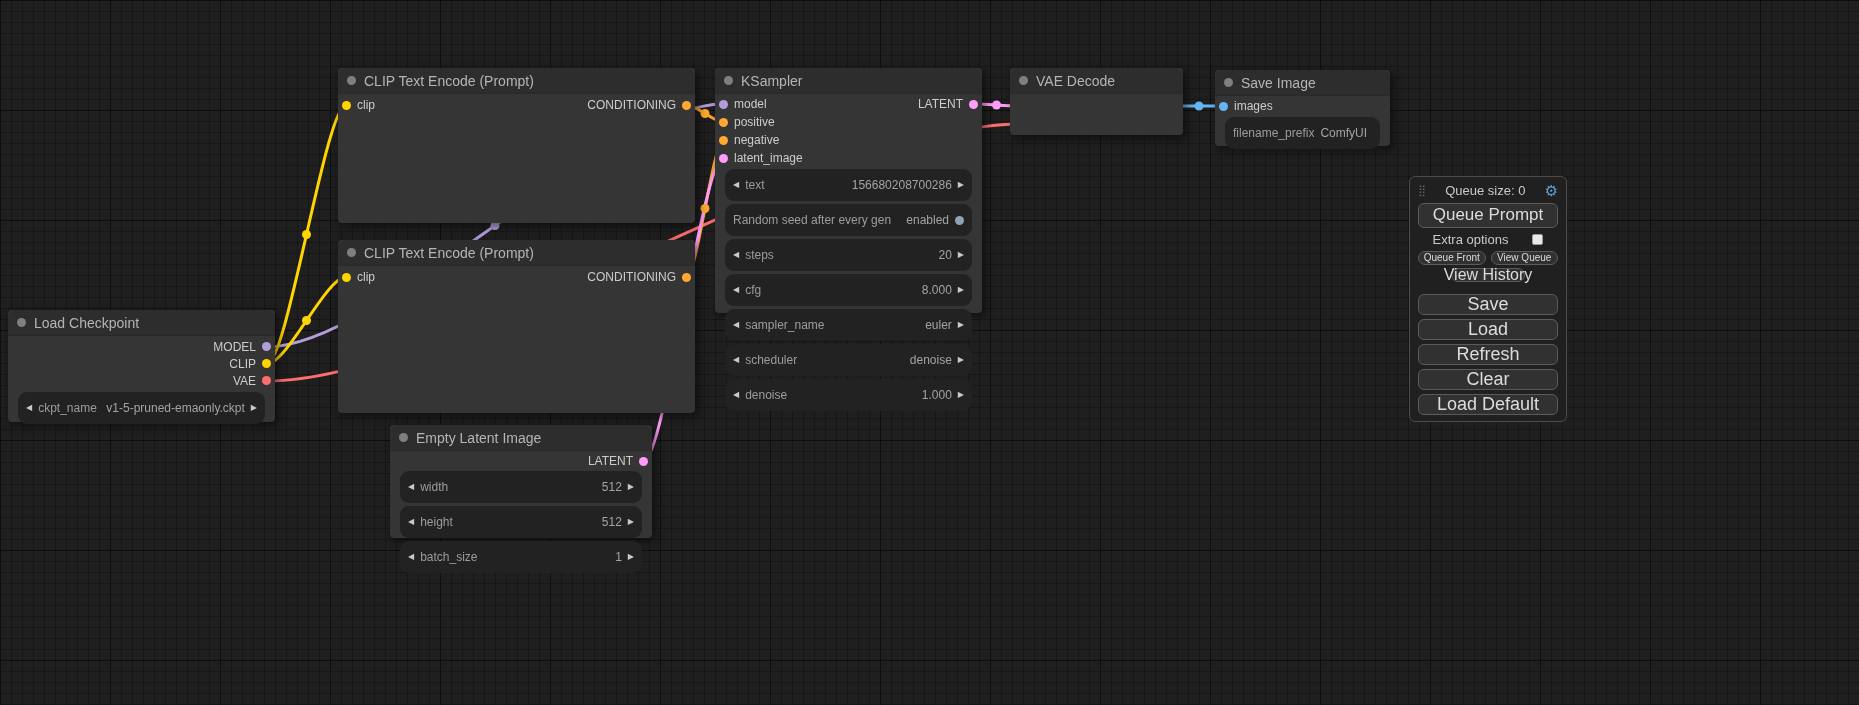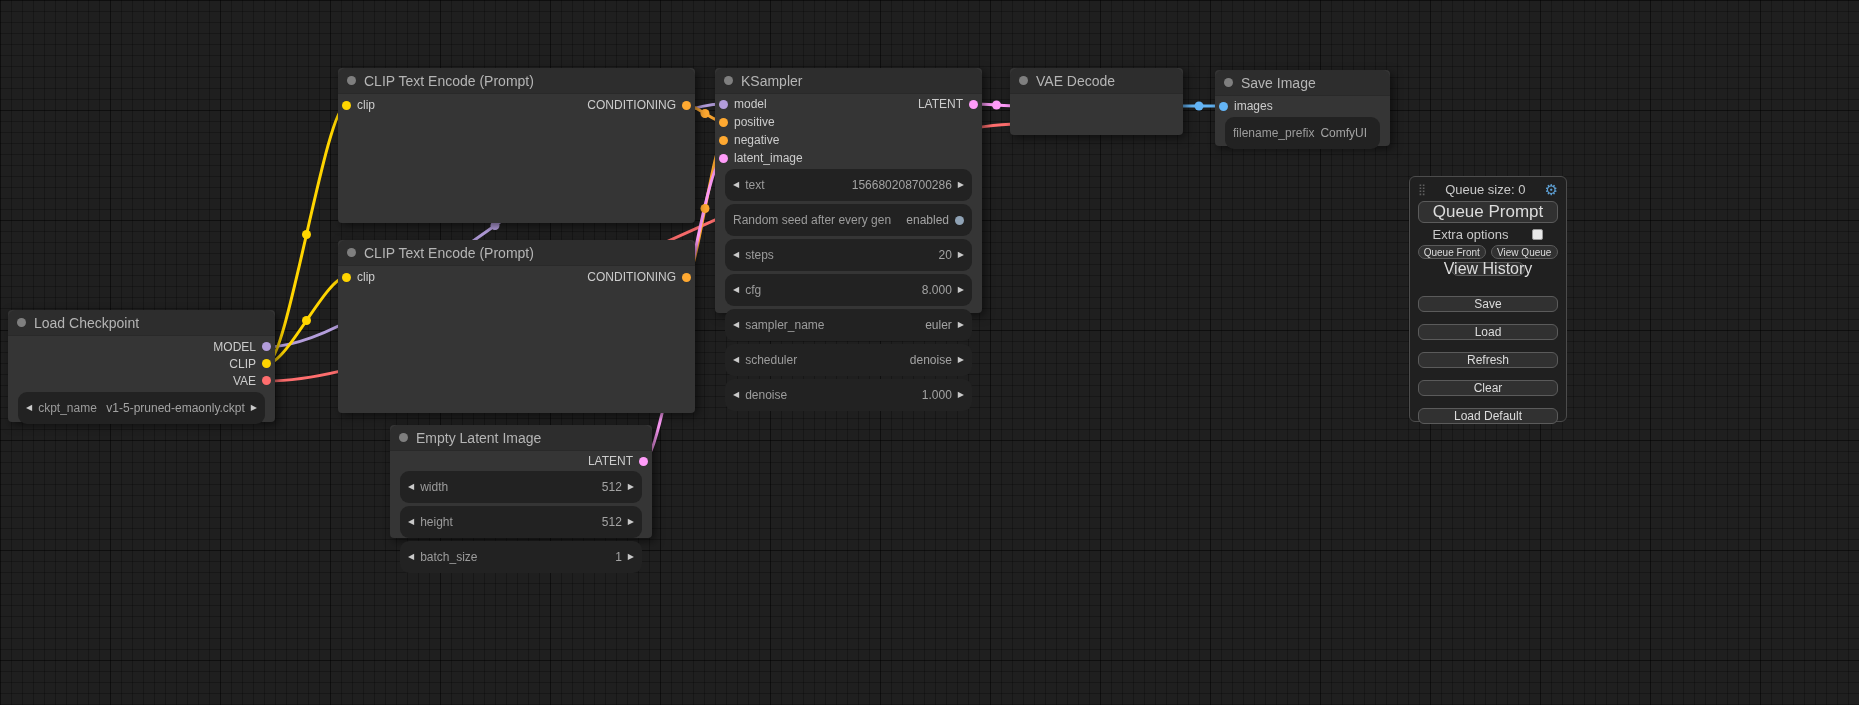--- a/index.html
+++ b/index.html
@@ -54,21 +54,21 @@
        border:1px solid #5b5b5b;border-radius:6px;color:#dcdcdc;cursor:pointer;
        white-space:nowrap}
   .btn-queue{height:25px;font-size:17px;margin:2px 0 4px}
   .extra{display:flex;align-items:center;justify-content:center;gap:24px;height:17px;
          font-size:13px;color:#c9c9c9}
   .checkbox{width:11px;height:11px;background:#e9e9e9;border-radius:2px;
             border:1px solid #9a9a9a;cursor:pointer}
   .small-row{display:flex;gap:5px;margin:3px 0}
   .btn-sm{flex:1;height:14px;font-size:10px;border-radius:8px}
   .btn-hist{height:14px;font-size:16px;border-radius:8px;width:74px;margin:0 auto 8px}
-  .btn-big{height:21px;font-size:12px;margin-top:12px}
+  .btn-big{height:21px;font-size:18px;margin-top:4px}
 </style>
 </head>
 <body>
 
 <svg class="wires" width="1859" height="705">
   <path d="M267,347 C381,347 609,104 723,104" stroke="#B39DDB"></path>
   <path d="M267,364 C287,364 326,105 346,105" stroke="#FFD500"></path>
   <path d="M267,364 C287,364 326,277 346,277" stroke="#FFD500"></path>
   <path d="M267,381 C455,381 831,124 1019,124" stroke="#FF6E6E"></path>
   <path d="M687,105 C696,105 714,122 723,122" stroke="#FFA931"></path>

